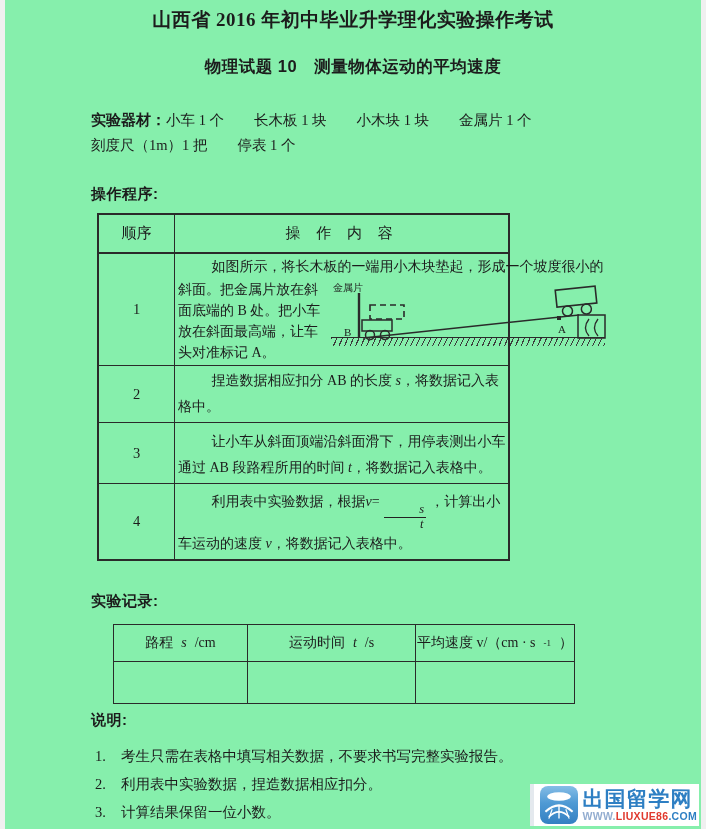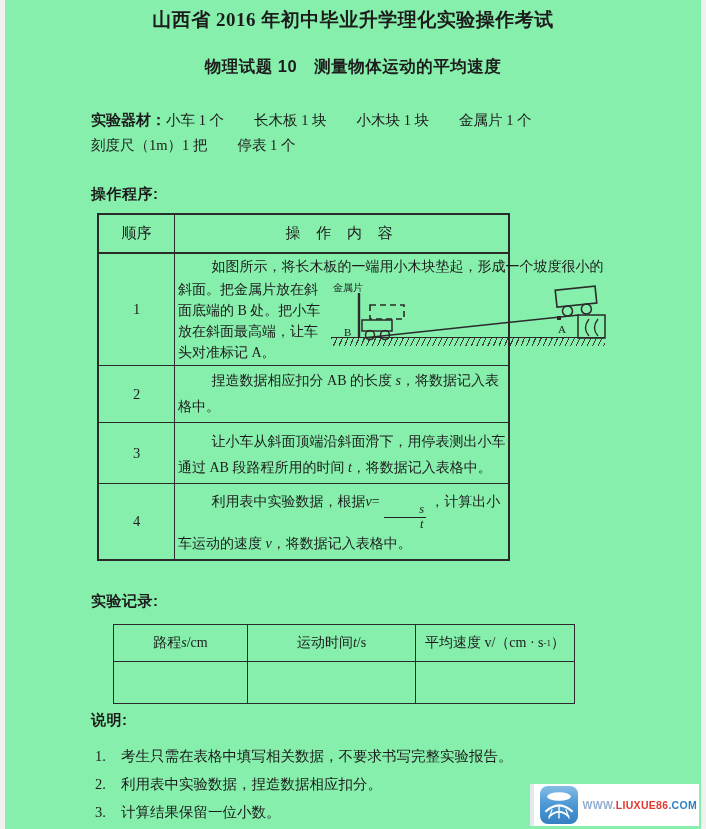--- a/index.html
+++ b/index.html
@@ -52,21 +52,21 @@
   .frac .num { border-bottom:1px solid #222; padding:0 2px 0.5px; }
   .var { font-style:italic; }
 
   
   .rec-table { margin:13px 0 0 108px; width:462px; border:1.5px solid #2a2a2a; font-size:14px; }
   .rec-row { display:flex; }
   .rec-row.values { border-top:1px solid #2a2a2a; }
   .rec-cell { display:flex; align-items:center; justify-content:center; border-right:1px solid #2a2a2a; }
   .rec-cell:last-child { border-right:none; }
   .rec-c0 { flex:0 0 134px; } .rec-c1 { flex:0 0 168px; } .rec-c2 { flex:1; }
-  .rec-row.headers .rec-cell { height:36px; }
+  .rec-row.headers .rec-cell { height:36px;gap:8px; }
   .rec-row.values .rec-cell { height:41px; }
   sup { font-size:9px; }
 
   
   .notes { margin:12px 0 0 90px; font-size:14.5px; }
   .note-item { display:flex; line-height:28px; }
   .note-num { width:26px; }
 
   
   .watermark { position:absolute; right:2px; bottom:3px; display:flex; align-items:center; gap:5px;
@@ -216,17 +216,18 @@
       <svg width="34" height="34" viewBox="0 0 40 40">
         <ellipse cx="20" cy="10" rx="14" ry="5" fill="#ffffff"></ellipse>
         <path d="M4,28 Q20,13 36,28" fill="none" stroke="#ffffff" stroke-width="2.4"></path>
         <path d="M8,34 Q20,22 32,34" fill="none" stroke="#ffffff" stroke-width="2"></path>
         <line x1="20" y1="20" x2="20" y2="36" stroke="#ffffff" stroke-width="1.6"></line>
         <line x1="12" y1="25" x2="8" y2="36" stroke="#ffffff" stroke-width="1.4"></line>
         <line x1="28" y1="25" x2="32" y2="36" stroke="#ffffff" stroke-width="1.4"></line>
       </svg>
     </span>
     <span class="logo-text-block">
+      <span class="logo-name hei" style="color:#2e7fc3;">出国留学网</span>
       <span class="logo-url hei"><span style="color:#93add0;">WWW.</span><span style="color:#e0392e;">LIUXUE86</span><span style="color:#2e7fc3;">.COM</span></span>
     </span>
   </div>
 
 </div>
 
 </body></html>

